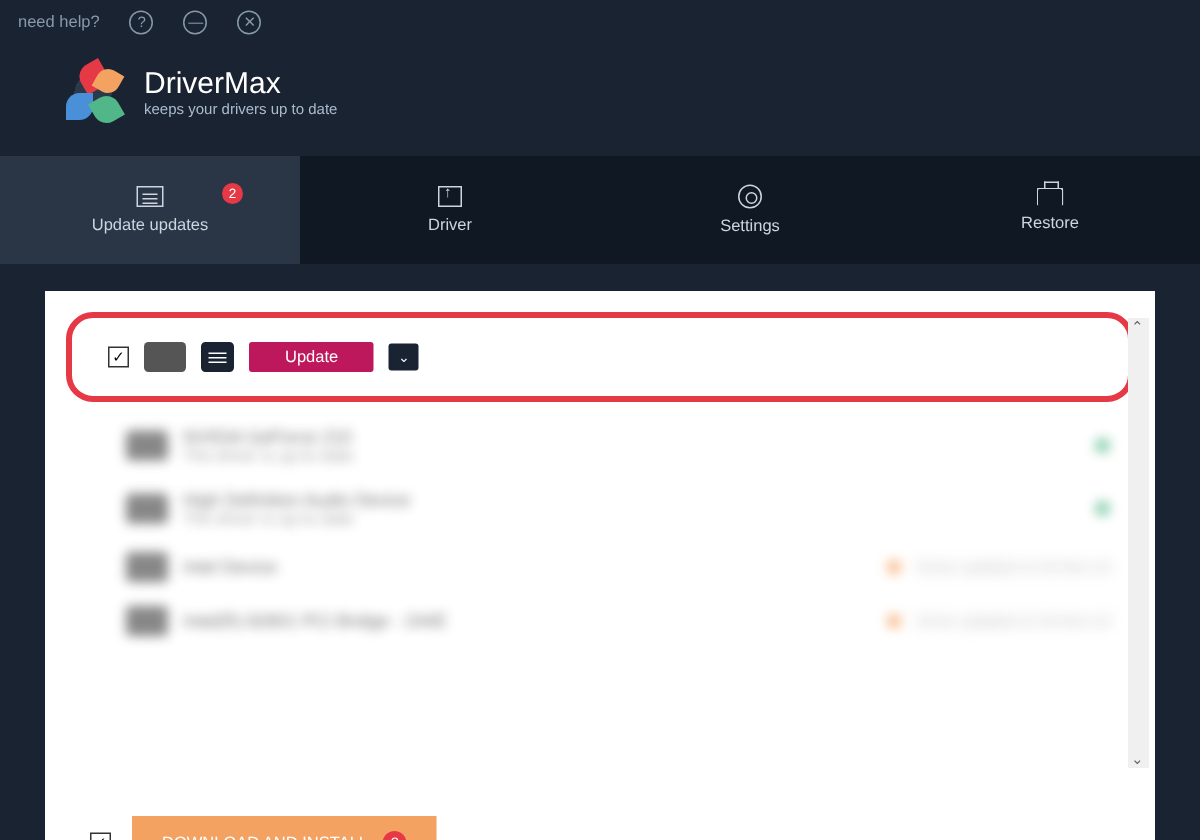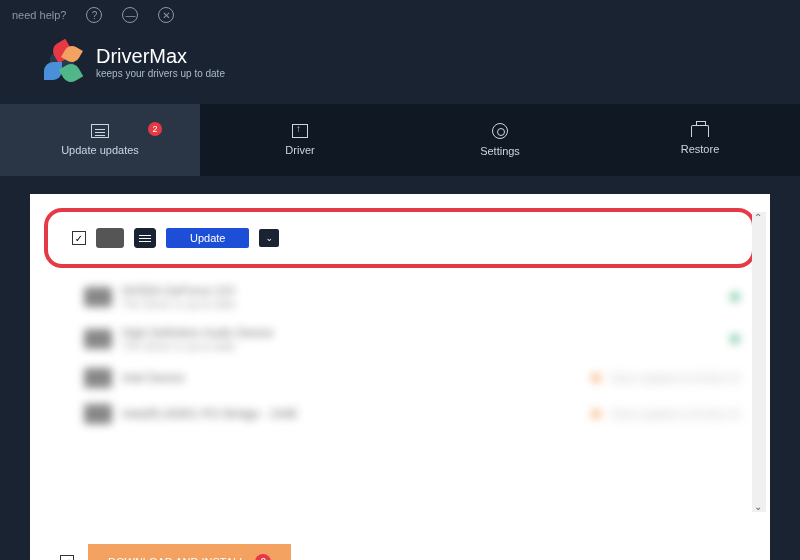--- a/index.html
+++ b/index.html
@@ -39,21 +39,21 @@
 .row.blur{filter:blur(4px);opacity:.7}
 .chk{width:14px;height:14px;border:1.5px solid #333;display:flex;align-items:center;justify-content:center;font-size:10px;cursor:pointer}
 .dev-icon{width:28px;height:20px;background:#555;border-radius:3px;position:relative;flex-shrink:0}
 .row-text{flex:1;font-size:12px;color:#333}
 .row-text .sub{color:#777;font-size:11px}
 .dot{width:10px;height:10px;border-radius:50%;display:inline-block;margin-left:6px}
 .dot.green{background:#52b788}
 .dot.orange{background:#f4a261}
 .detail-btn{width:22px;height:20px;border:1px solid #1a2332;background:#1a2332;border-radius:3px;display:flex;align-items:center;justify-content:center;cursor:pointer}
 .detail-btn span{width:12px;height:1px;background:#fff;box-shadow:0 -3px #fff,0 3px #fff}
-.update-btn{background:#1d4ed8;color:#fff;font-size:11px;padding:4px 24px;border:none;cursor:pointer;border-radius:2px}
+.update-btn{background:#be185d;color:#fff;font-size:11px;padding:4px 24px;border:none;cursor:pointer;border-radius:2px}
 .dd{background:#1a2332;color:#fff;padding:4px 6px;cursor:pointer;border-radius:2px;font-size:9px}
 .meta{font-size:10px;color:#999;filter:blur(3px)}
 .scroll{position:absolute;right:4px;top:18px;width:14px;height:300px;background:#f0f0f0}
 .scroll::before{content:"⌃";position:absolute;top:0;left:2px;font-size:10px;color:#666}
 .scroll::after{content:"⌄";position:absolute;bottom:0;left:2px;font-size:10px;color:#666}
 .bottom{display:flex;align-items:center;gap:14px;padding:10px 30px;background:#fff;margin:0 30px}
 .install-btn{background:#f4a261;color:#fff;border:none;padding:10px 20px;font-size:11px;cursor:pointer;display:flex;align-items:center;gap:10px}
 .install-btn .b2{background:#e63946;width:16px;height:16px;border-radius:50%;font-size:10px;display:flex;align-items:center;justify-content:center}
 </style>
 </head>

